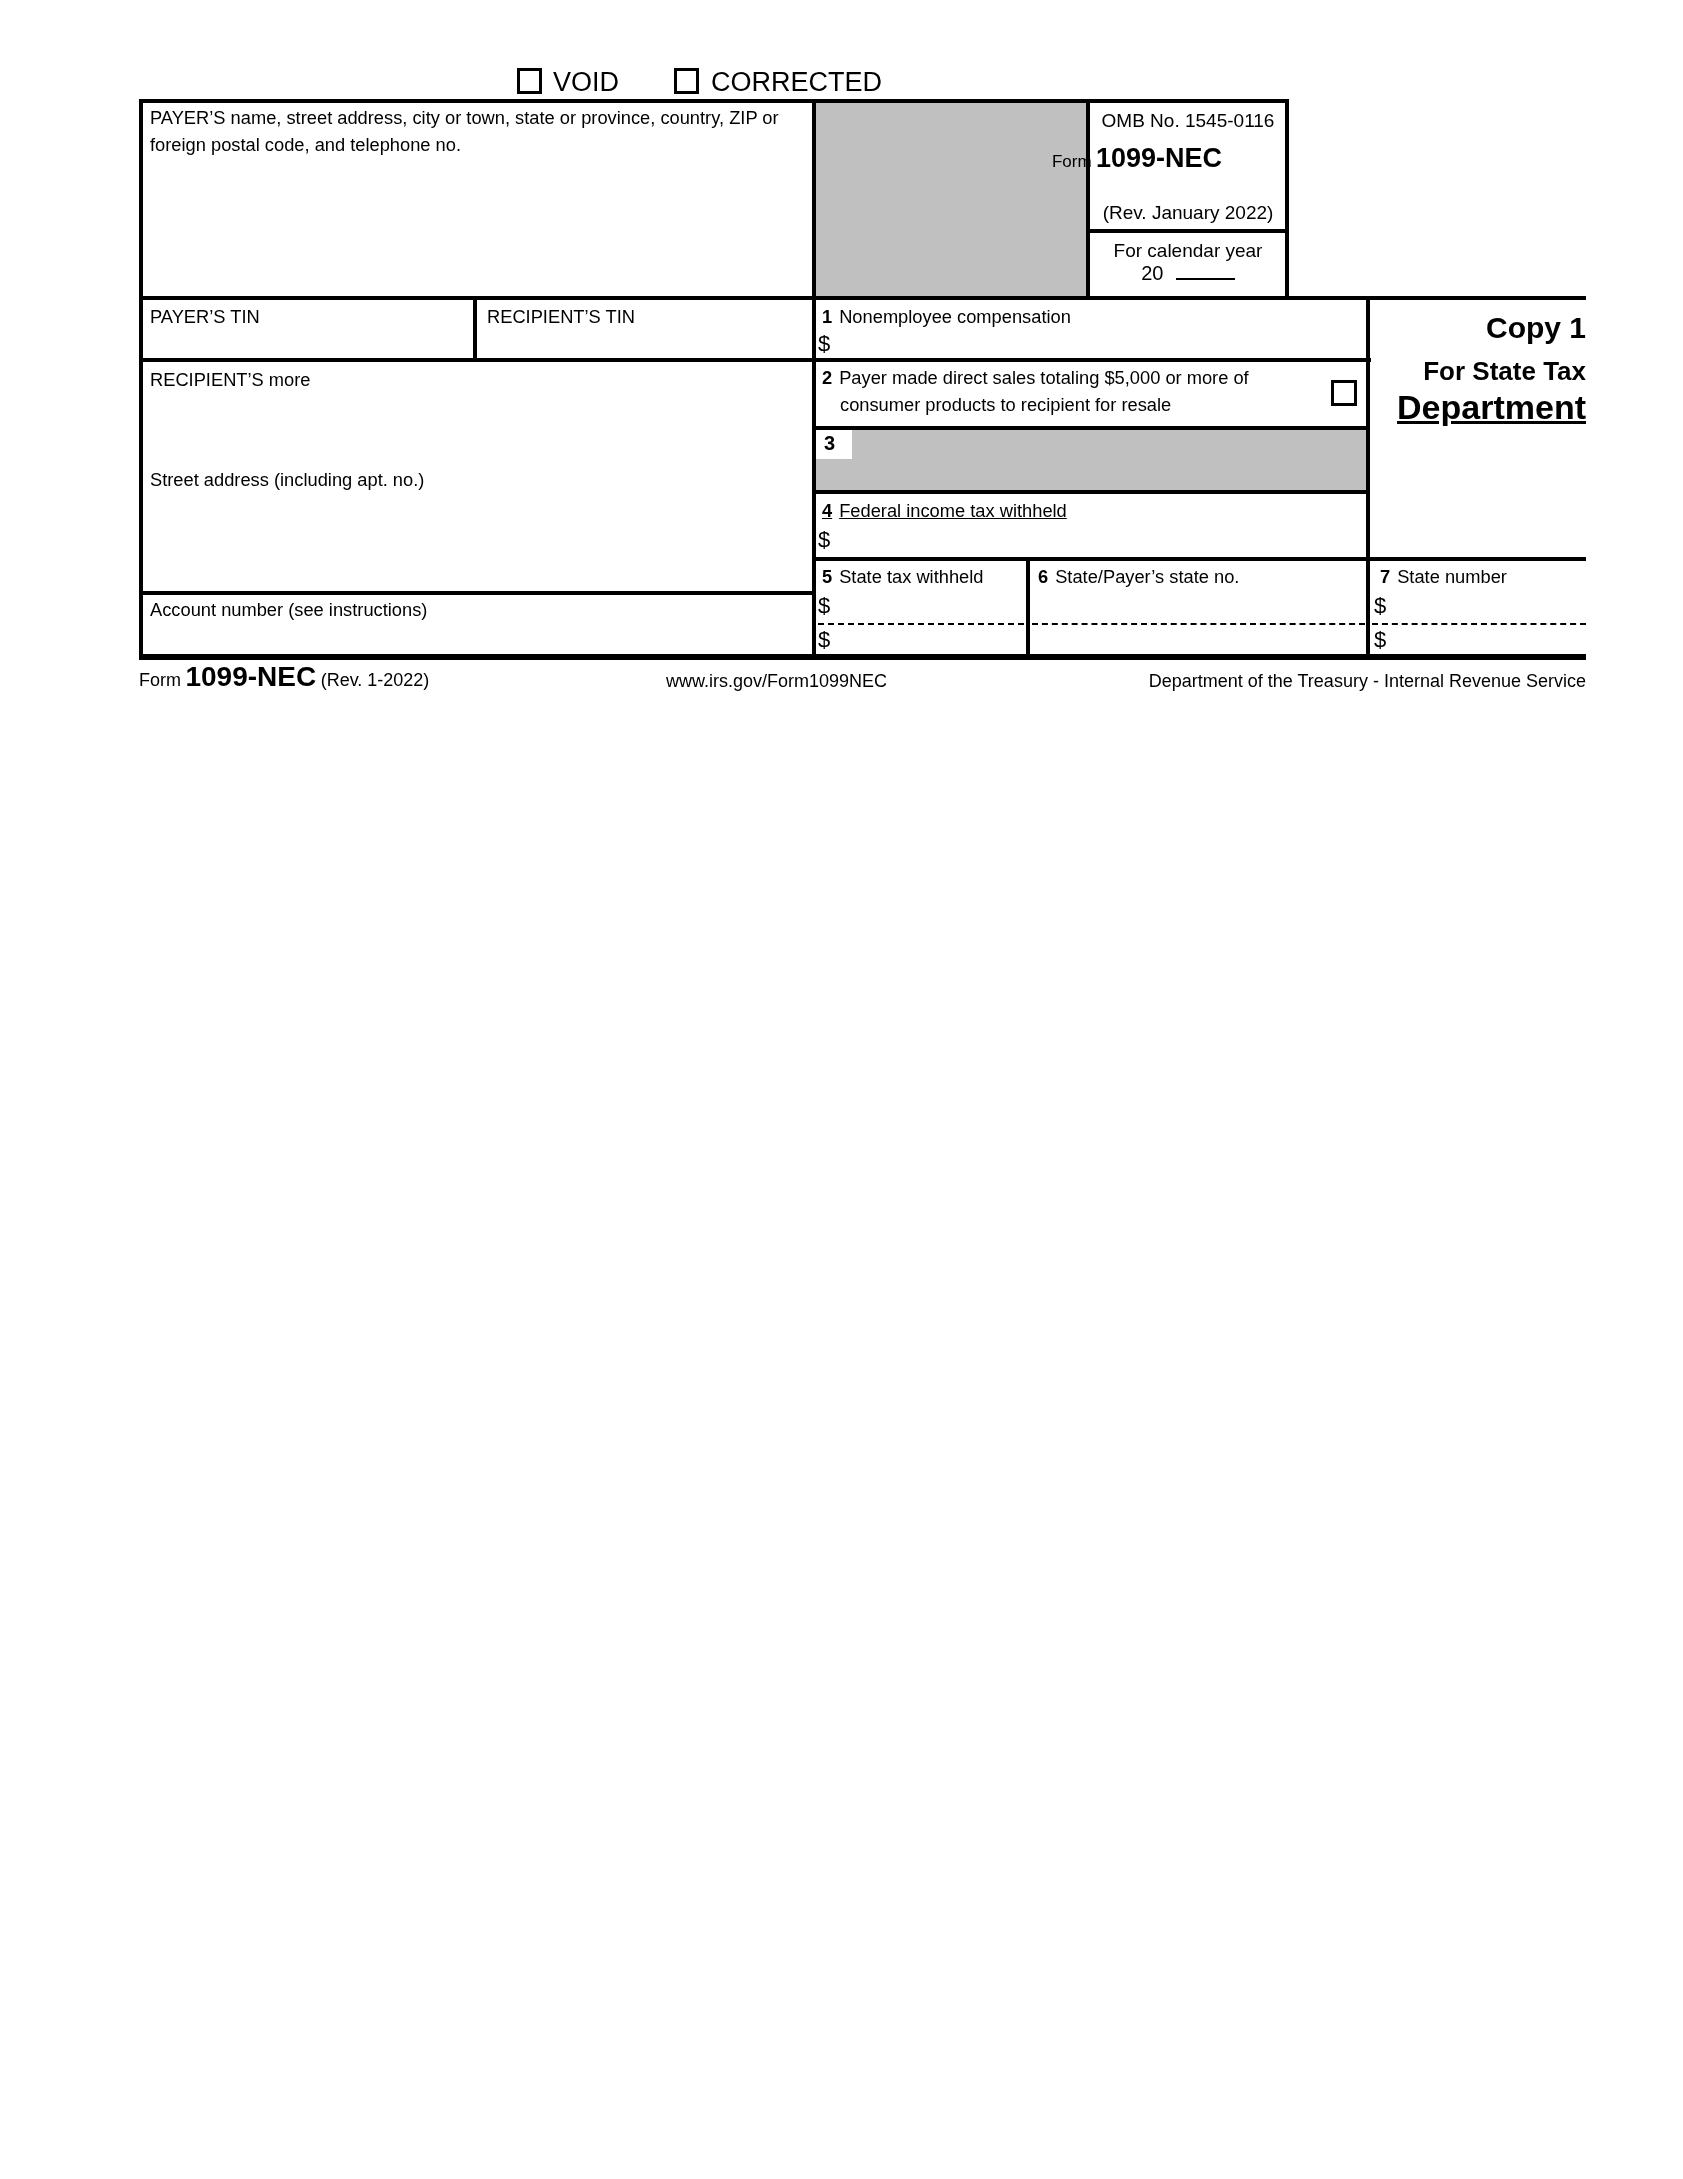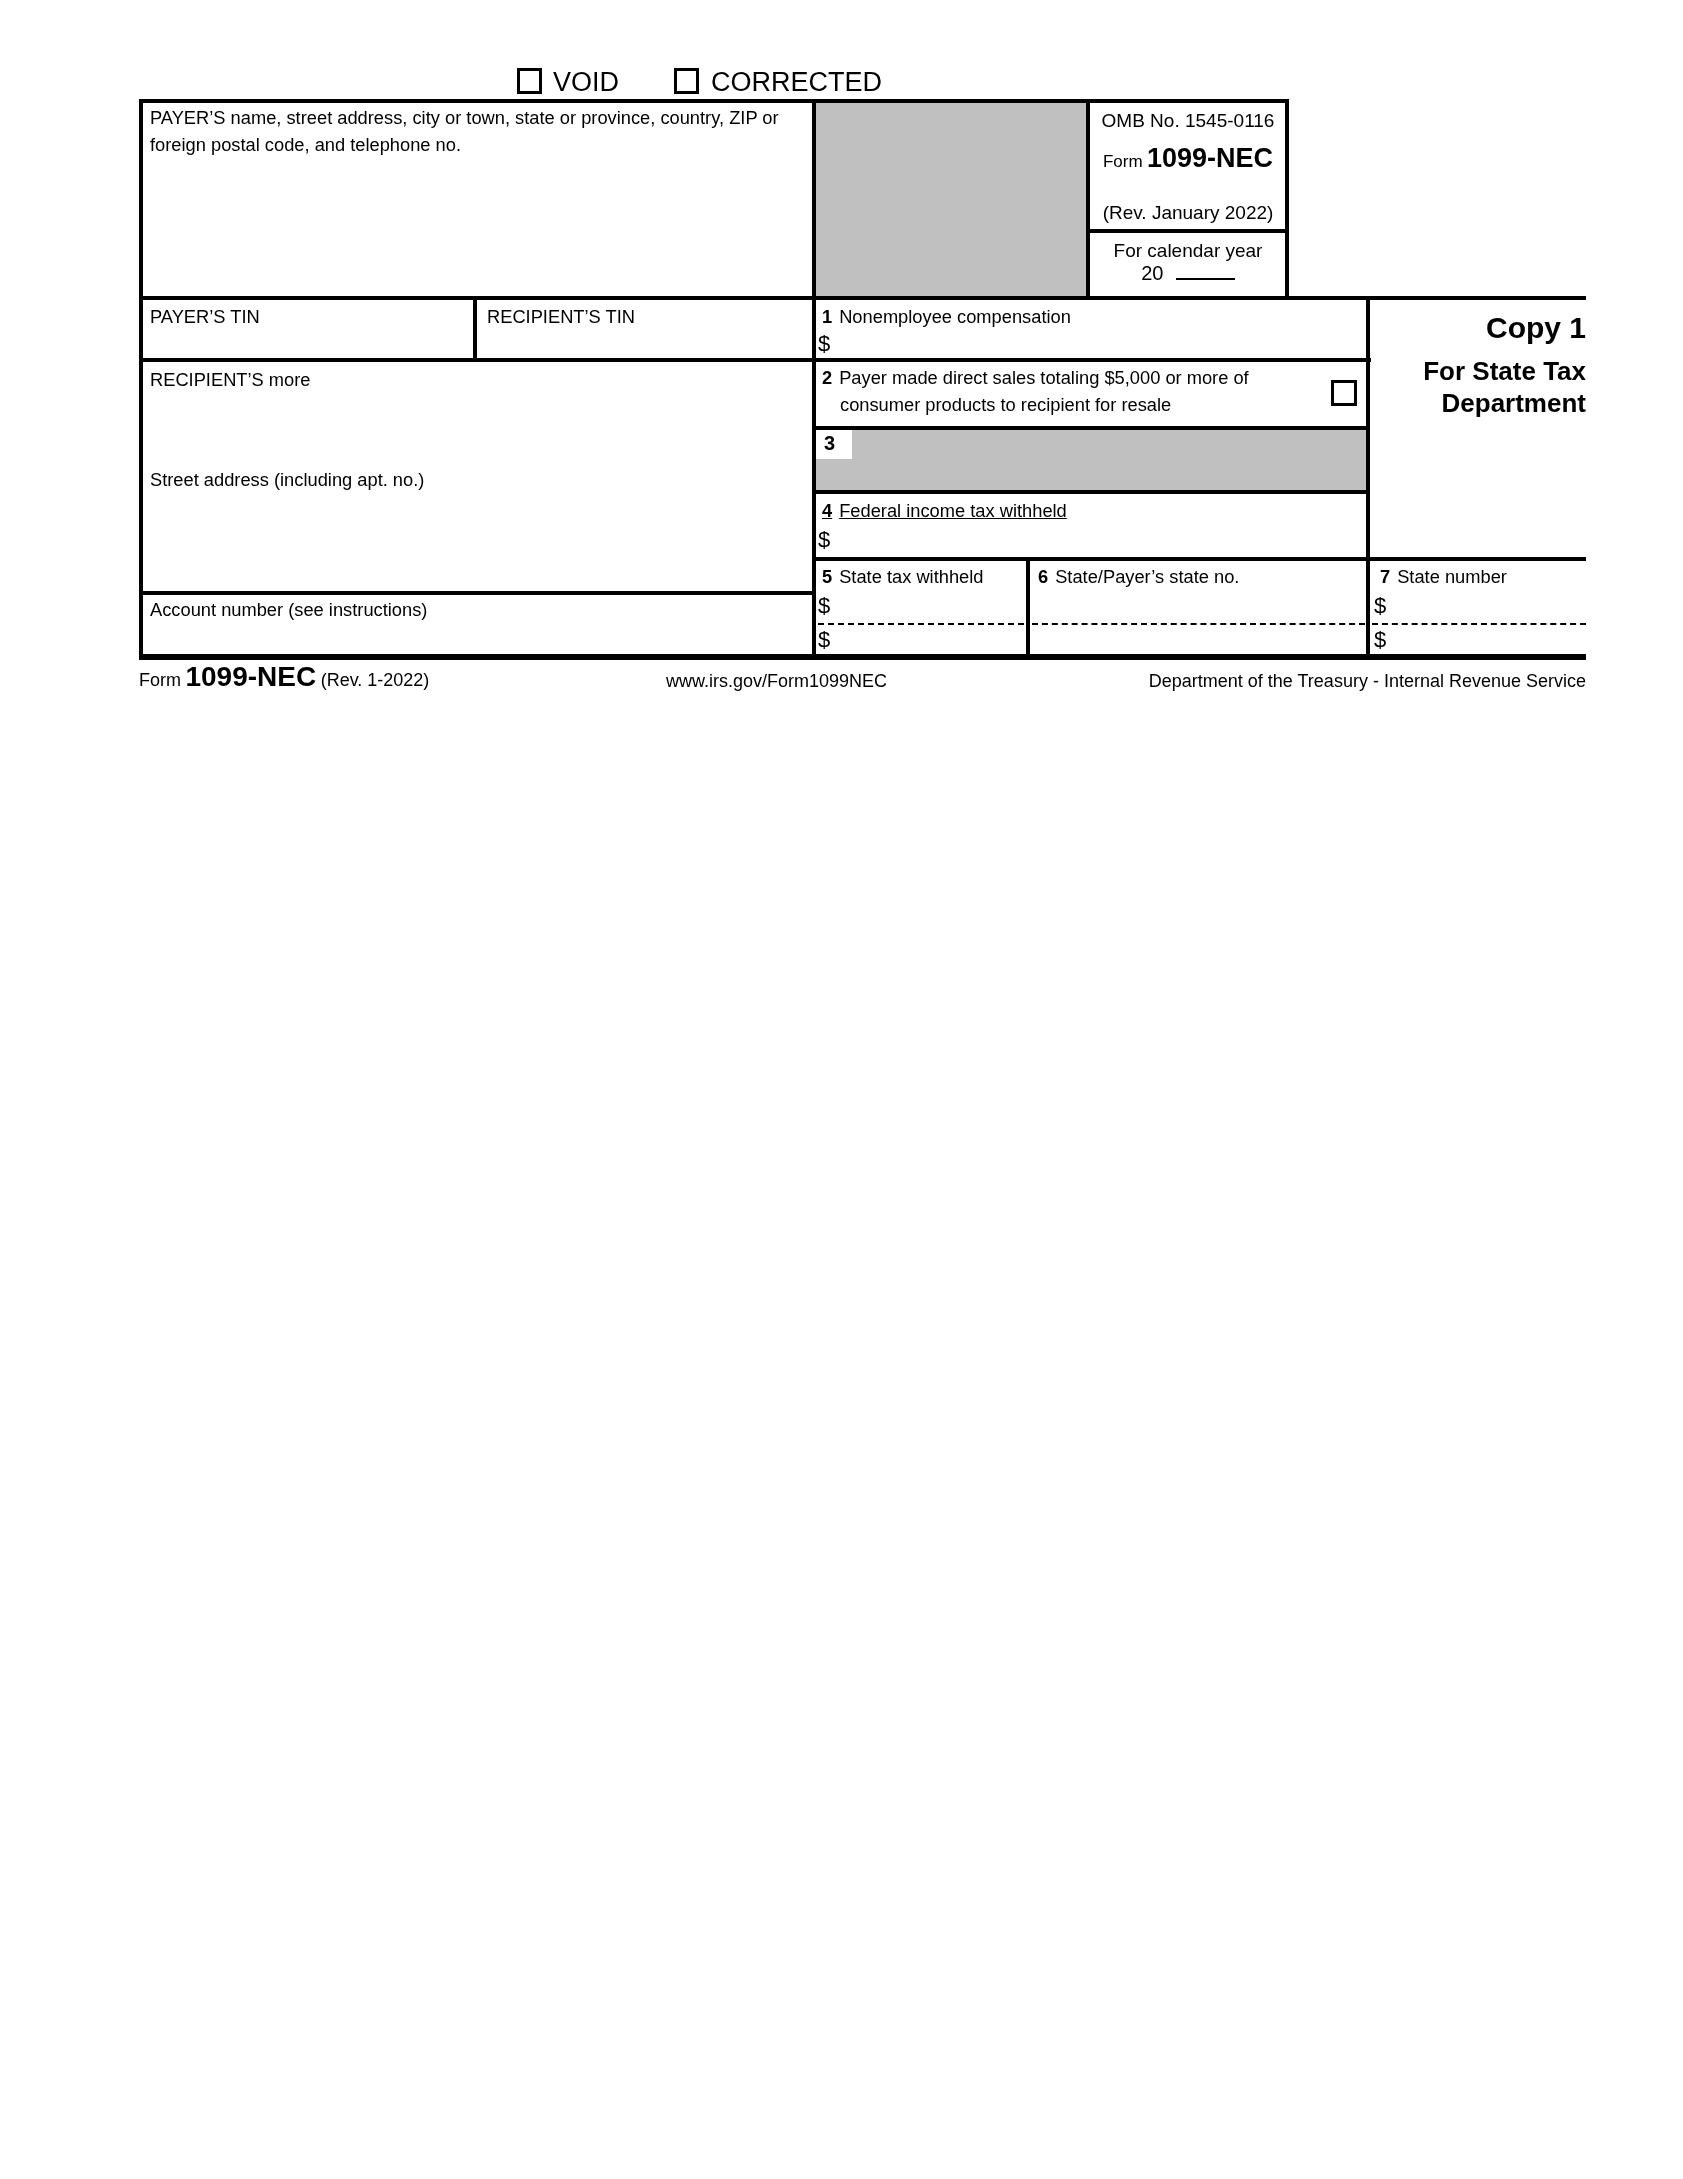--- a/index.html
+++ b/index.html
@@ -55,21 +55,21 @@
   <div class="line" style="left:1366px;top:296px;width:4px;height:360px;"></div>
 
   <div class="dash" style="left:818px;top:623px;width:206px;"></div>
   <div class="dash" style="left:1032px;top:623px;width:333px;"></div>
   <div class="dash" style="left:1372px;top:623px;width:214px;"></div>
 
   <div class="lbl wrap" style="left:150px;top:105px;width:661px;">PAYER’S name, street address, city or town, state or province, country, ZIP or foreign postal code, and telephone no.</div>
   <div class="field" style="left:150px;top:163px;width:653px;height:124px;"></div>
 
   <div class="lbl ctr" style="left:1091px;top:107px;width:194px;font-size:19px;">OMB No. 1545-0116</div>
-  <div class="abs ctr" style="left:1091px;top:143px;width:194px;">
+  <div class="abs ctr" style="left:1040px;top:143px;width:194px;">
     <span style="font-size:17px;">Form</span>
     <span style="font-size:27px;font-weight:bold;">1099-NEC</span>
   </div>
   <div class="lbl ctr" style="left:1091px;top:199px;width:194px;font-size:19px;">(Rev. January 2022)</div>
   <div class="lbl ctr" style="left:1091px;top:237px;width:194px;font-size:19px;">For calendar year</div>
   <div class="abs ctr" style="left:1091px;top:260px;width:194px;">
     <span style="font-size:20px;">20</span>
     <span style="display:inline-block;width:59px;height:18px;border-bottom:2px solid #000;margin-left:8px;"></span>
   </div>
 
@@ -124,21 +124,21 @@
   <div class="field" style="left:1400px;top:593px;width:178px;height:26px;"></div>
   <div class="dollar" style="left:1374px;top:627px;">$</div>
   <div class="field" style="left:1400px;top:627px;width:178px;height:26px;"></div>
 
   <div class="lbl" style="left:150px;top:597px;">Account number (see instructions)</div>
   <div class="field" style="left:150px;top:622px;width:653px;height:28px;"></div>
 
   <div class="abs rt" style="left:1376px;top:311px;width:210px;font-size:30px;font-weight:bold;">
     <div>Copy 1</div>
     <div style="font-size:26px;margin-top:11px;">For State Tax</div>
-    <div style="font-size:26px;margin-top:1px;">Department</div>
+    <div style="font-size:34px;margin-top:1px;text-decoration:underline;">Department</div>
   </div>
 
   <div class="abs" style="left:139px;top:661px;white-space:nowrap;">
     <span style="font-size:18px;">Form</span>
     <span style="font-size:28px;font-weight:bold;">1099-NEC</span>
     <span style="font-size:18px;">(Rev. 1-2022)</span>
   </div>
   <div class="abs" style="left:666px;top:671px;font-size:18px;">www.irs.gov/Form1099NEC</div>
   <div class="abs rt" style="left:1089px;top:671px;width:497px;font-size:18px;">Department of the Treasury - Internal Revenue Service</div>
 

